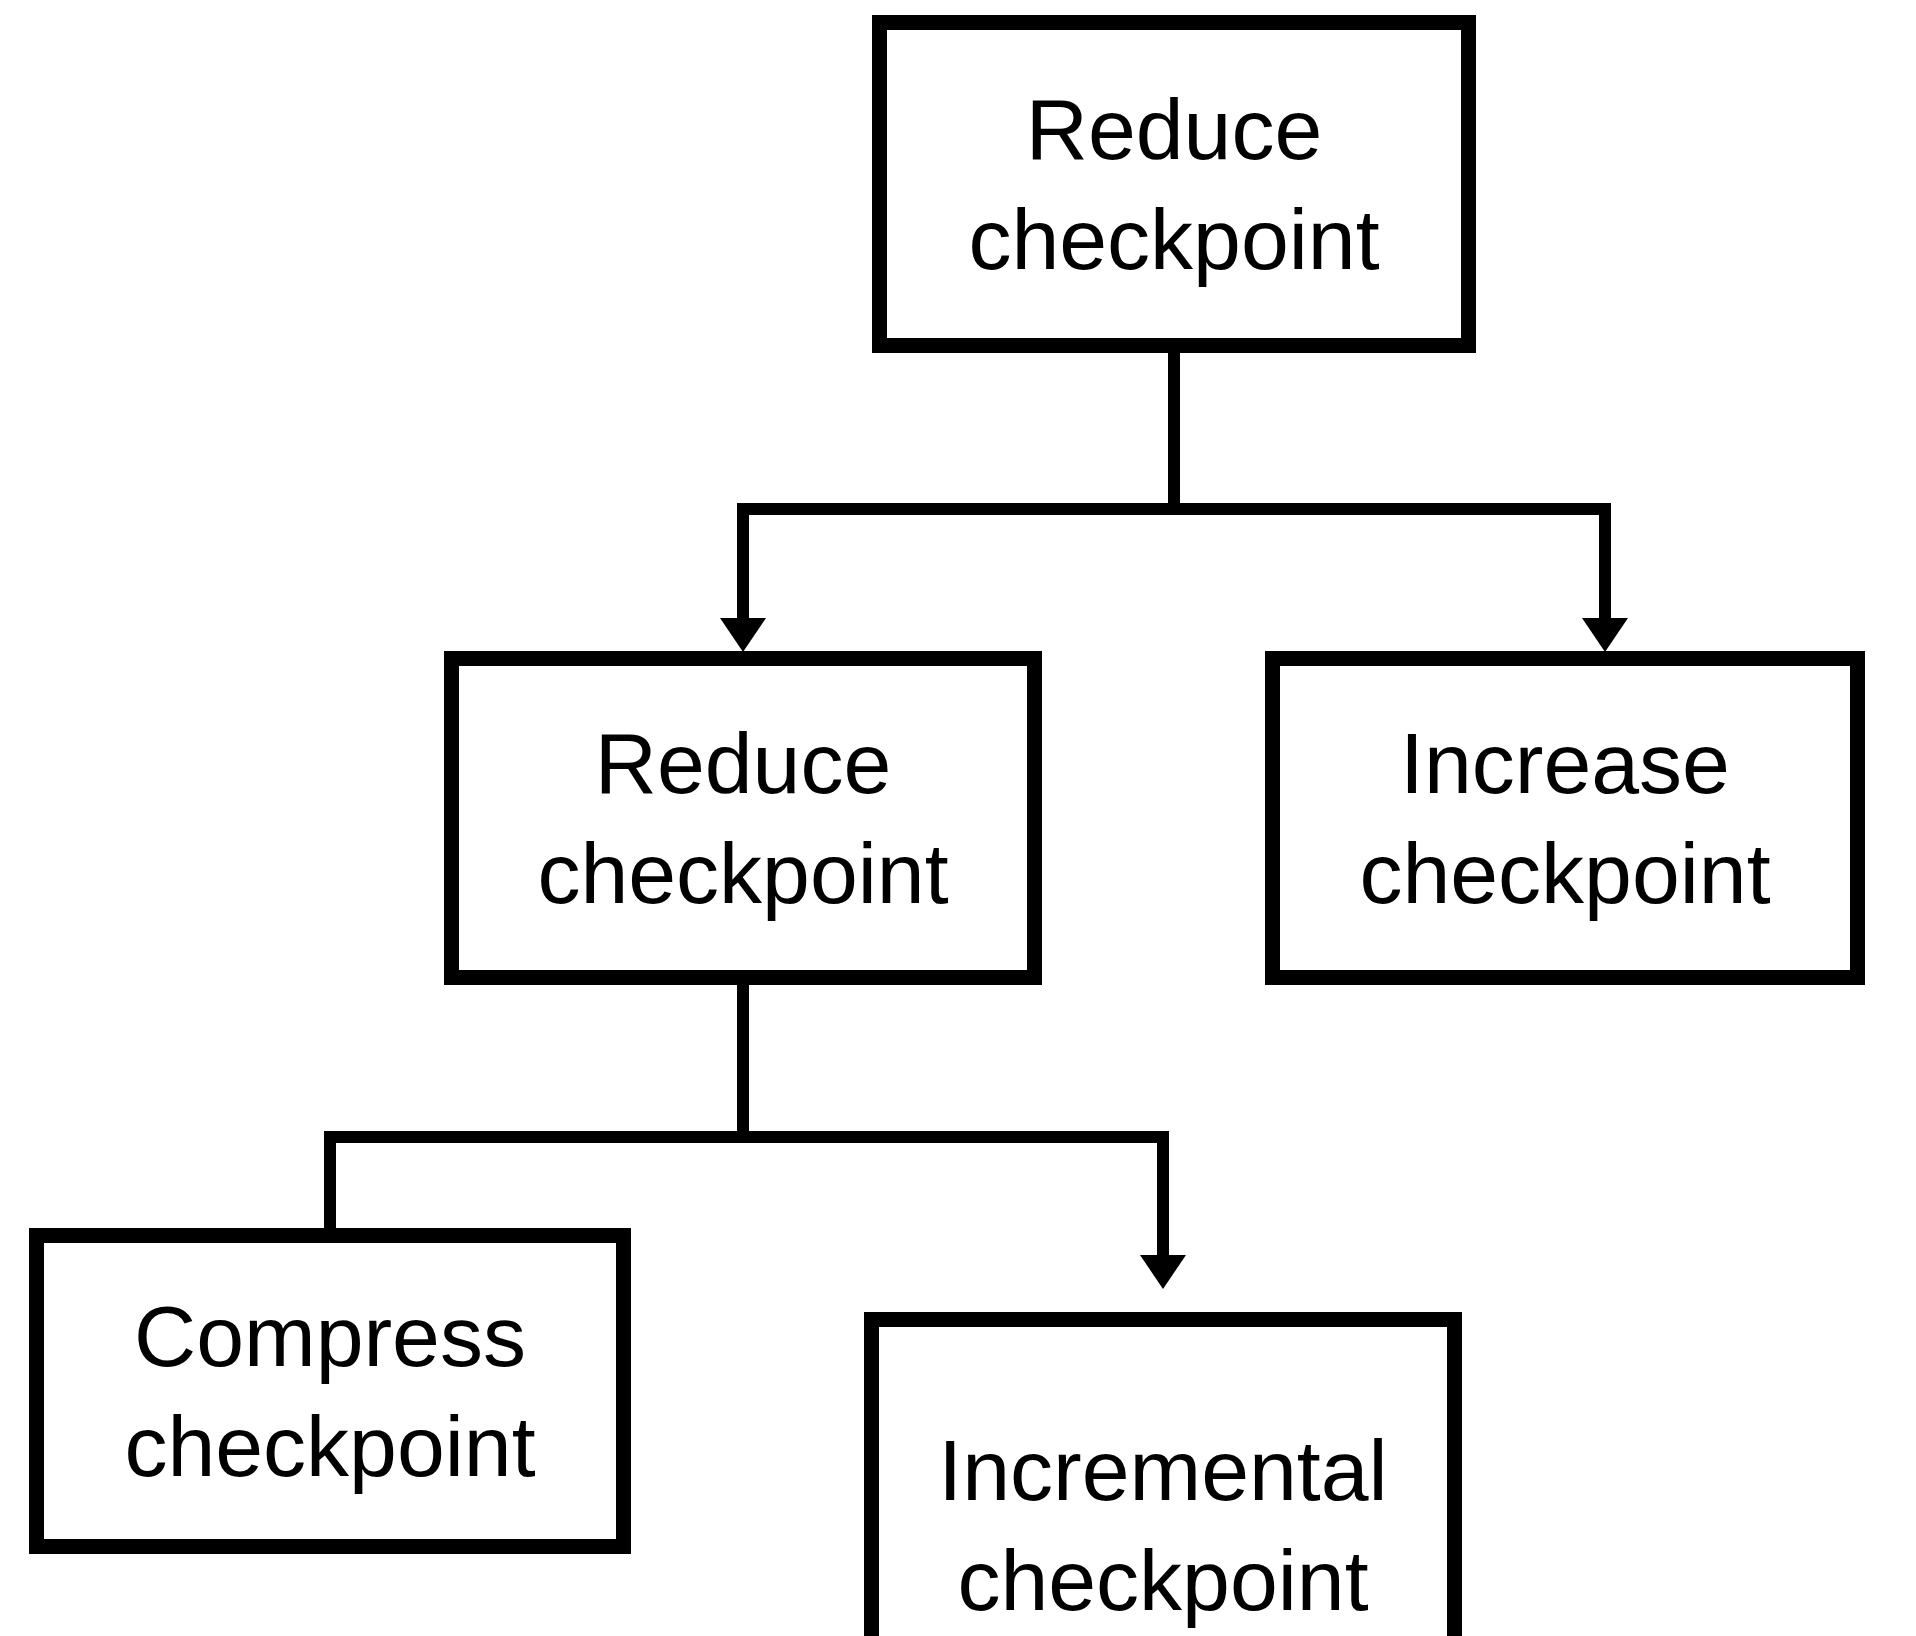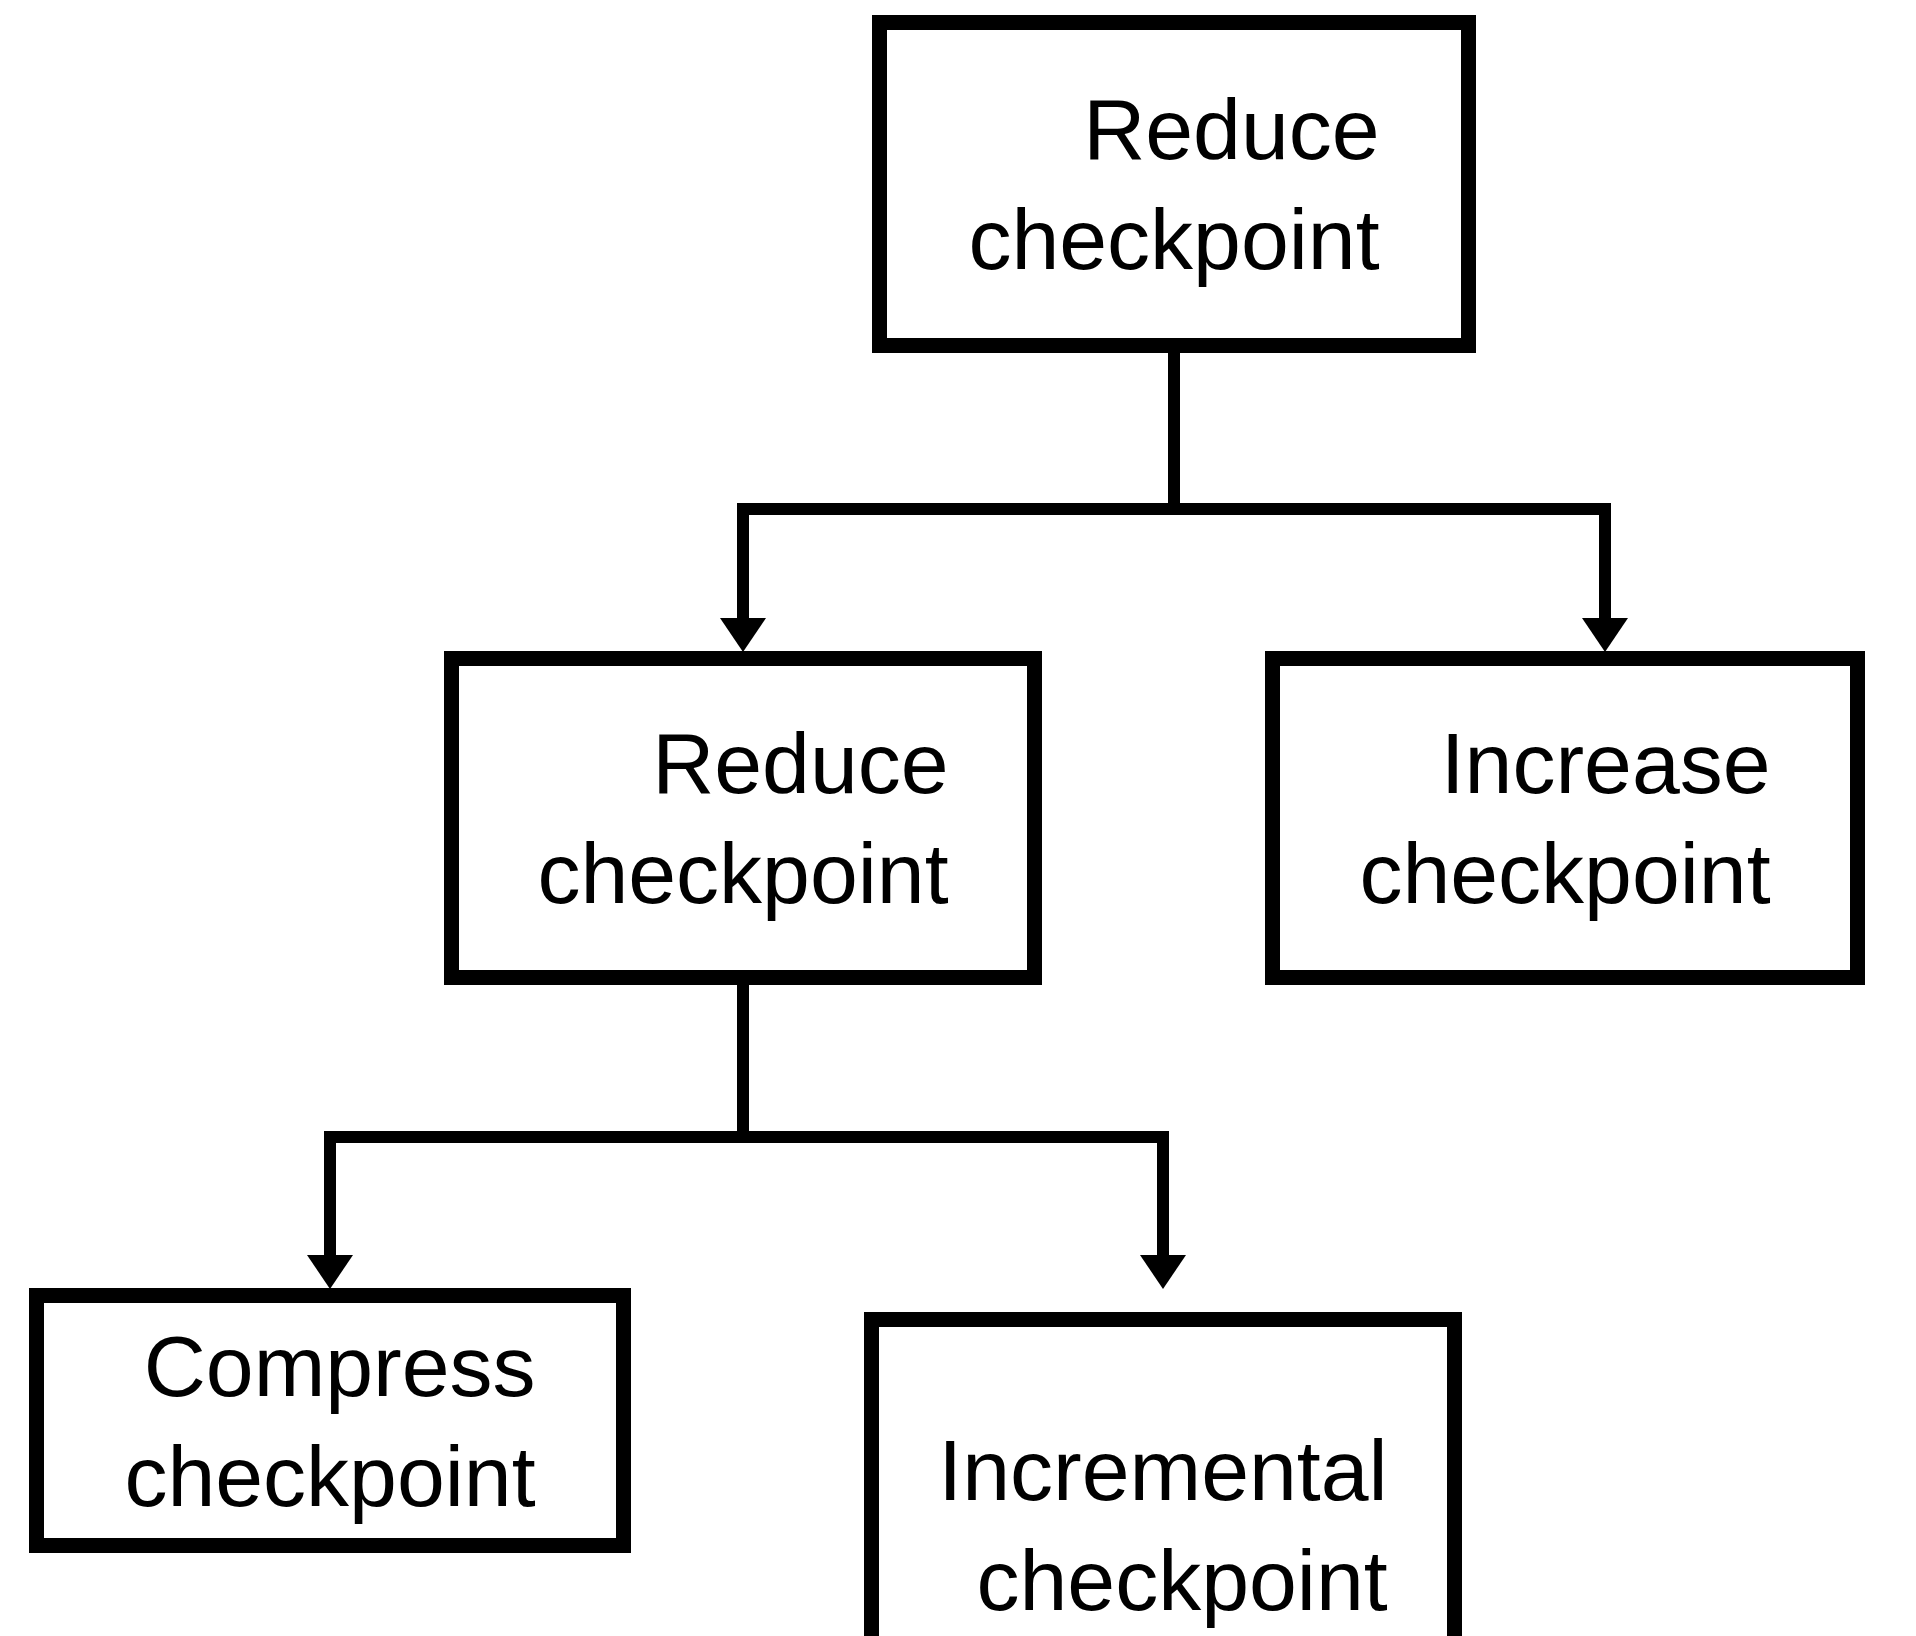--- a/index.html
+++ b/index.html
@@ -45,27 +45,26 @@
   }
   .node-label {
     font-size: 86px;
     line-height: 110px;
     font-weight: 400;
     color: var(--text, #000000);
     white-space: nowrap;
   }
   .node-label span {
     display: block;
-    text-align: right;
   }
   
   .node-0 { left: 872px;  top: 15px;   width: 604px; height: 338px; }
   .node-1 { left: 444px;  top: 651px;  width: 598px; height: 334px; }
   .node-2 { left: 1265px; top: 651px;  width: 600px; height: 334px; }
-  .node-3 { left: 29px;   top: 1288px; width: 602px; height: 265px; }
+  .node-3 { left: 29px;   top: 1228px; width: 602px; height: 326px; }
   .node-4 { left: 864px;  top: 1288px; width: 598px; height: 425px; margin-top: 24px; }
 </style>
 </head>
 <body>
 
 <div class="canvas" style="--bg: #ffffff; --line: #000000; --text: #000000;">
 
   <svg class="connector-layer" viewBox="0 0 1916 1636" xmlns="http://www.w3.org/2000/svg">
 
     <path d="M 1174 353 L 1174 515"></path>

